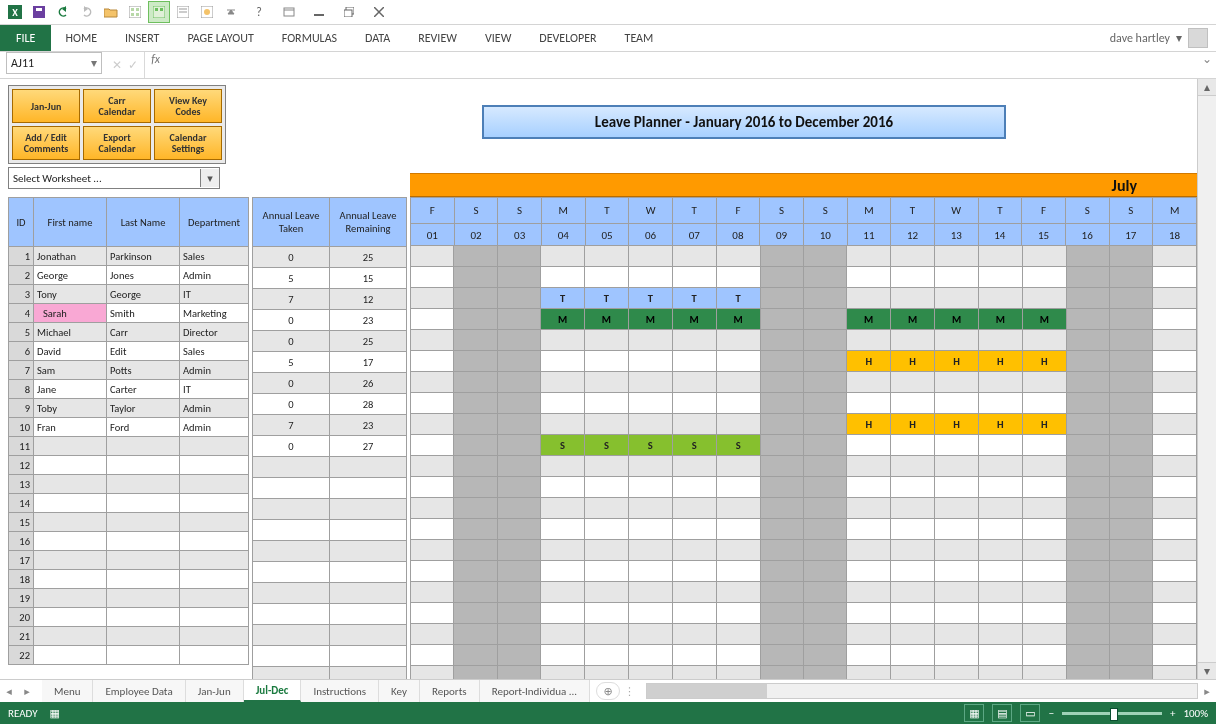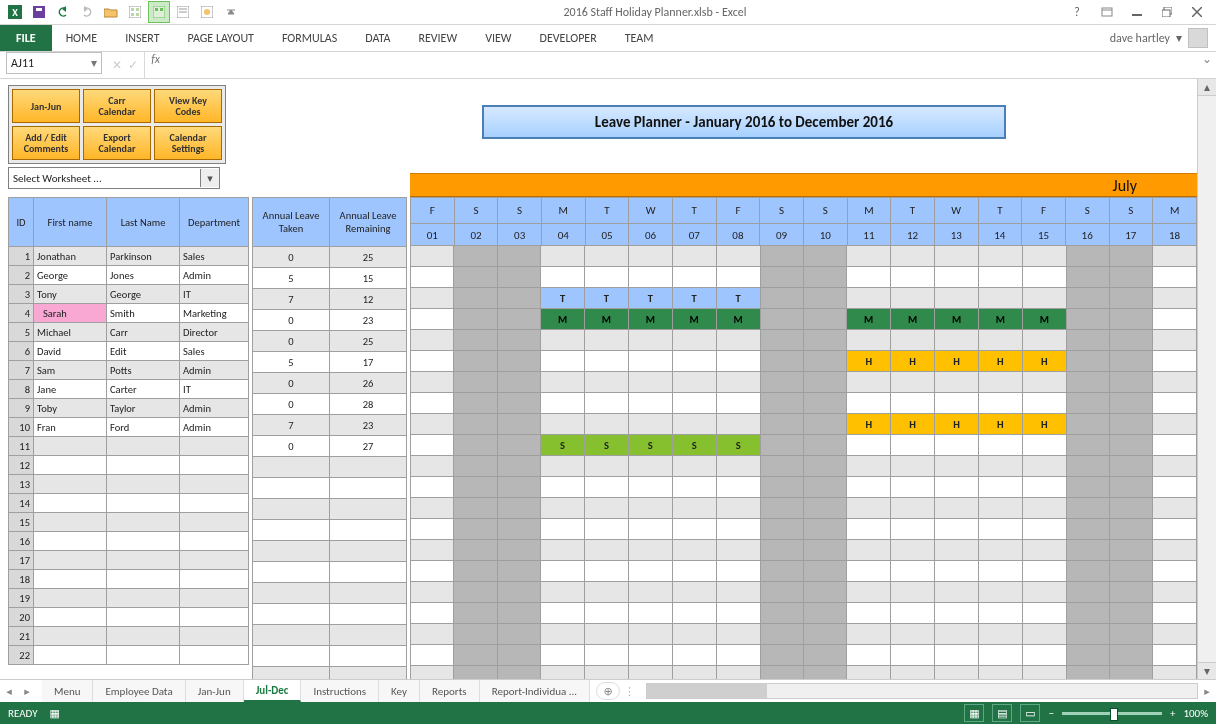--- a/index.html
+++ b/index.html
@@ -7,21 +7,21 @@
 .titlebar{height:24px;background:#fff;border-bottom:1px solid #d4d4d4;display:flex;align-items:center;font-size:12px}
 .qat{display:flex;align-items:center;height:100%;padding:0 4px;gap:2px}
 .qat-btn{width:20px;height:20px;display:flex;align-items:center;justify-content:center;border:1px solid transparent;cursor:pointer}
 .qat-btn.selected{background:#cdeac6;border:1px solid #6ebf5e}
 .title-text{flex:1;text-align:center;color:#666}
 .win-btns{display:flex;align-items:center;gap:4px;padding-right:6px}
 .win-btn{width:26px;height:18px;display:flex;align-items:center;justify-content:center;color:#666;cursor:pointer}
 
 .ribbontabs{height:26px;display:flex;align-items:stretch;border-bottom:1px solid #d4d4d4;background:#fff;font-size:12px}
 .rtab{padding:0 14px;display:flex;align-items:center;color:#444;cursor:pointer}
-.rtab.file{background:#217346;color:#fff;font-weight:bold;padding:0 16px}
+.rtab.file{background:#217346;color:#fff;font-weight:normal;padding:0 16px}
 .user-area{margin-left:auto;display:flex;align-items:center;padding-right:8px;color:#666;gap:6px}
 .user-avatar{width:18px;height:18px;background:#d9d9d9;border:1px solid #c0c0c0}
 
 .fxrow{height:26px;display:flex;border-bottom:1px solid #d4d4d4;background:#fff;font-size:12px}
 .namebox{width:86px;height:20px;margin:0 4px 0 6px;border:1px solid #bfbfbf;padding:0 4px;display:flex;align-items:center;justify-content:space-between}
 .namebox .arrow{color:#777}
 .fx-btns{display:flex;align-items:center;gap:6px;padding:0 6px;color:#bfbfbf;border-right:1px solid #d9d9d9;height:100%}
 .fxlabel{padding:0 6px;font-style:italic;color:#777}
 .fxinput{flex:1;height:20px;border:none;padding:0 4px;outline:none}
 
@@ -33,21 +33,21 @@
 .rightgutter .down{bottom:0;border-top:1px solid #ccc}
 
 .btnpanel{position:absolute;left:8px;top:6px;width:210px;border:1px solid #808080;background:#eaeaea;padding:3px;display:grid;grid-template-columns:1fr 1fr 1fr;gap:3px}
 .goldbtn{background:linear-gradient(#ffd97a,#ffb628);border:1px solid #a66a00;font-size:10px;text-align:center;padding:2px 2px;line-height:11px;cursor:pointer;font-weight:bold;color:#333;display:flex;align-items:center;justify-content:center;min-height:28px}
 .worksheetsel{position:absolute;left:8px;top:88px;width:210px;height:20px;border:1px solid #808080;background:#fff;display:flex;align-items:center;font-size:11px}
 .worksheetsel span{flex:1;padding:0 4px}
 .worksheetsel .dd{width:18px;height:18px;border-left:1px solid #808080;display:flex;align-items:center;justify-content:center;color:#555;cursor:pointer;background:#eee}
 
 .plannertitle{position:absolute;left:482px;top:26px;width:520px;height:30px;background:linear-gradient(#d6e9ff,#a7d0ff);border:2px solid #4d7fb7;display:flex;align-items:center;justify-content:center;font-weight:bold;font-size:15px;color:#111}
 
-.julyband{position:absolute;left:410px;right:0;top:94px;height:22px;background:#ff9a00;border-top:1px solid #d17900;border-bottom:2px solid #b86b00;display:flex;align-items:center;justify-content:flex-end;padding-right:60px;font-weight:normal;font-size:16px;color:#111}
+.julyband{position:absolute;left:410px;right:0;top:94px;height:22px;background:#ff9a00;border-top:1px solid #d17900;border-bottom:2px solid #b86b00;display:flex;align-items:center;justify-content:flex-end;padding-right:60px;font-weight:bold;font-size:16px;color:#111}
 .lefttable{position:absolute;left:8px;top:118px;border-collapse:collapse;font-size:11px}
 .lefttable th,.lefttable td{border:1px solid #9f9f9f;height:18px;padding:0 3px;background:#fff;font-size:10.5px}
 .lefttable th{background:#9fc5ff;font-weight:normal;text-align:center;height:48px}
 .lefttable td.idc{background:#d9d9d9;text-align:right;padding-right:3px;width:18px}
 .lefttable td.tx{text-align:left}
 .empty td{background:#e6e6e6}
 .numtable{position:absolute;left:252px;top:118px;border-collapse:collapse;font-size:11px}
 .numtable th,.numtable td{border:1px solid #9f9f9f;text-align:center;background:#fff;font-size:10.5px}
 .numtable th{background:#9fc5ff;font-weight:normal;height:48px;width:72px;padding:0 2px}
 .numtable td{height:18px}
@@ -142,21 +142,20 @@
           <rect width="12" height="12" fill="none" stroke="#999"></rect>
           <circle cx="6" cy="6" r="3" fill="#f4c36a"></circle>
         </svg>
       </div>
     <div class="qat-btn">
         <svg width="8" height="8">
           <path d="M0 2 h8 M4 2 l-3 4 h6 z" fill="#888" stroke="#888"></path>
         </svg>
       </div>
   </div>
-  <div class="title-text">2016 Staff Holiday Planner.xlsb - Excel</div>
   <div class="win-btns">
     <div class="win-btn">?</div>
     <div class="win-btn">
         <svg width="12" height="10">
           <rect x="1" y="1" width="10" height="8" fill="none" stroke="#888"></rect>
           <line x1="1" y1="3" x2="11" y2="3" stroke="#888"></line>
         </svg>
       </div>
     <div class="win-btn">
         <svg width="10" height="10">

